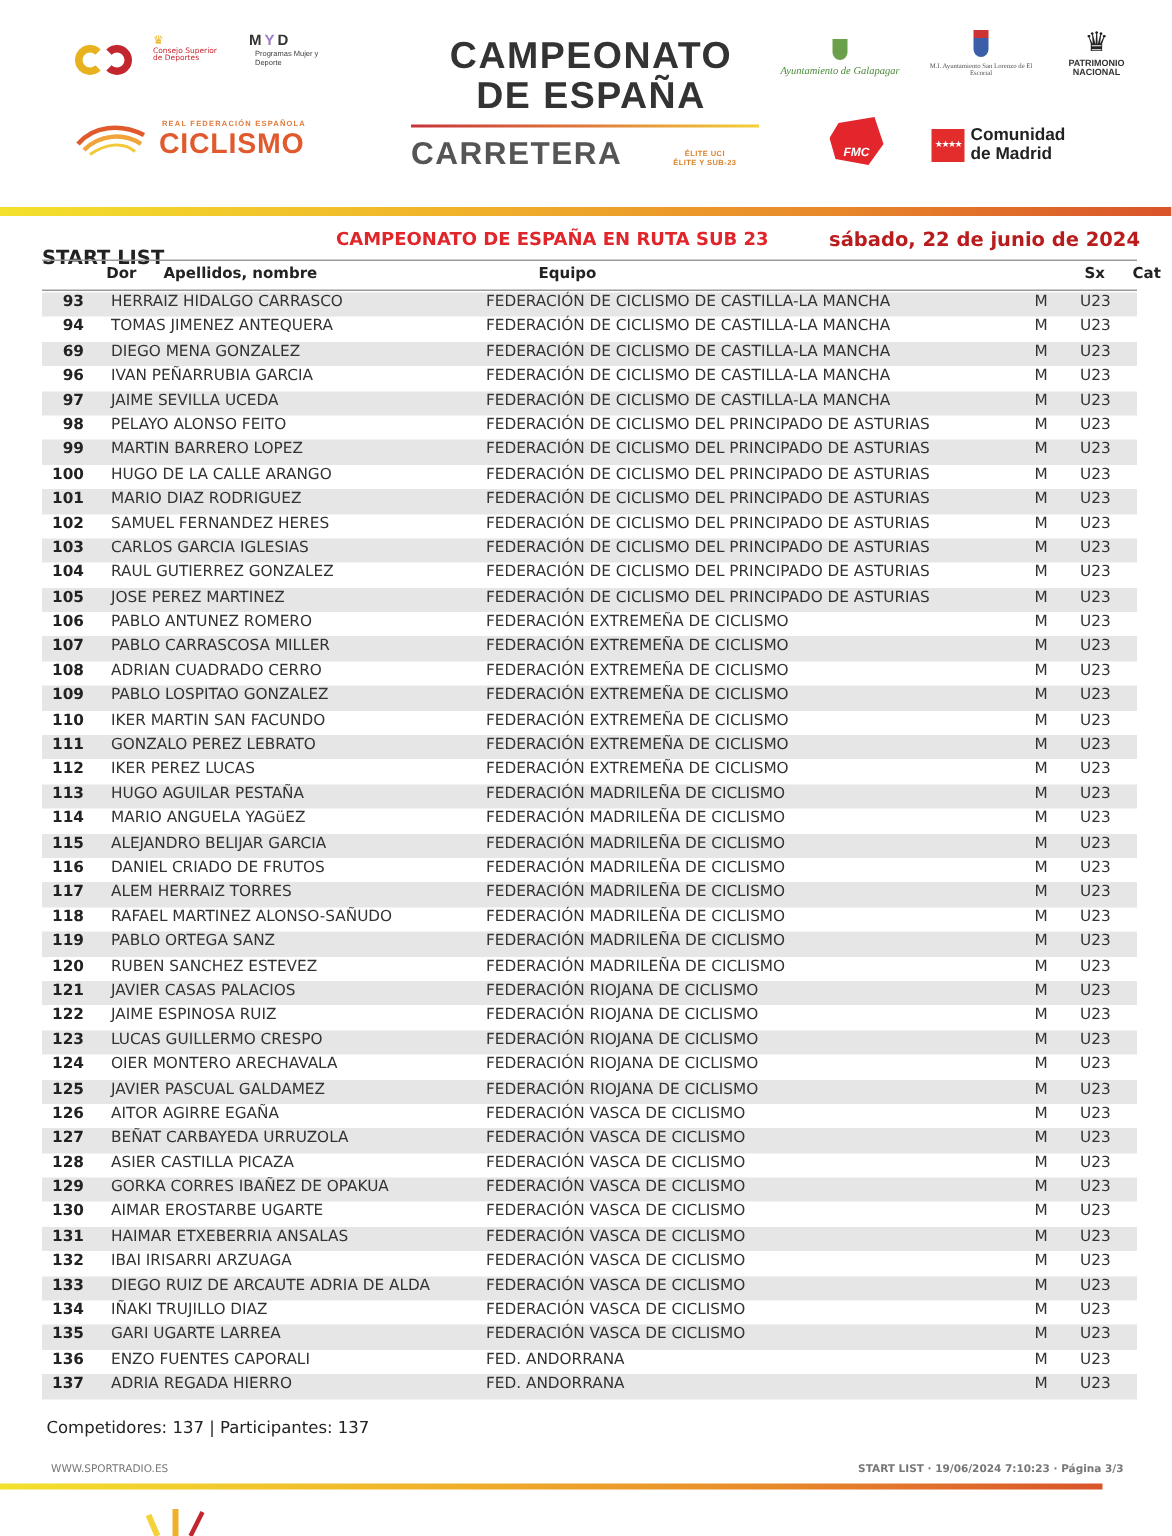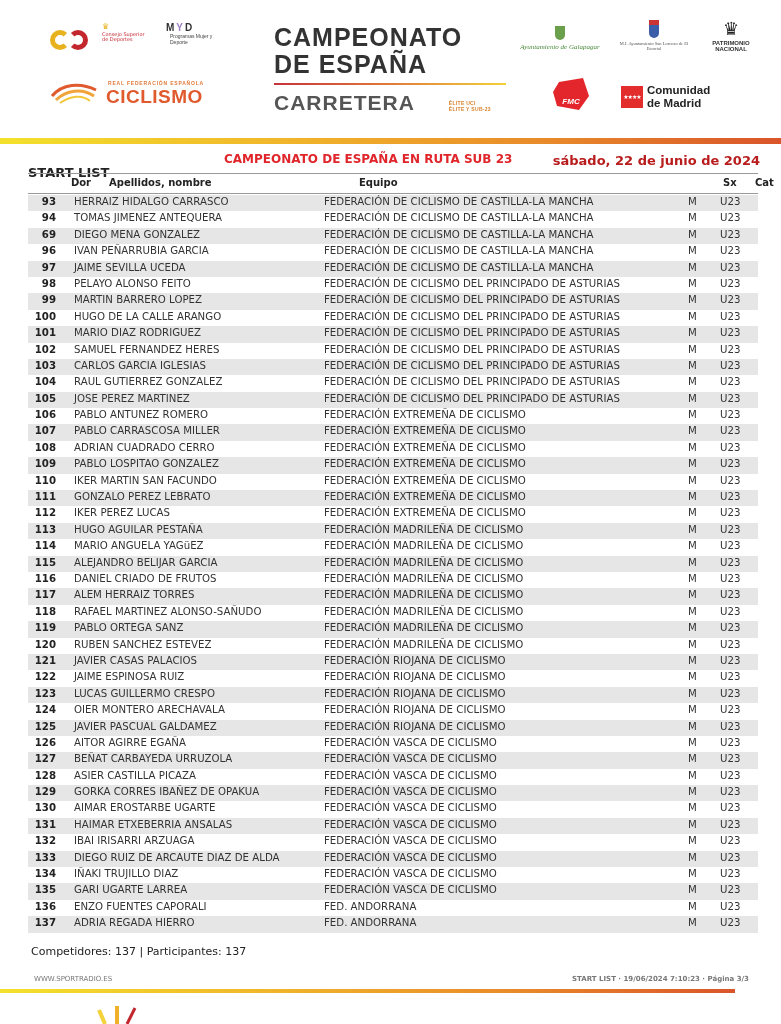--- a/index.html
+++ b/index.html
@@ -13,21 +13,21 @@
   .csd .txt { position:absolute; left:52px; top:4px; font-size:5px; line-height:5px; color:#c4262e; width:50px; }
   .csd .crown { position:absolute; left:52px; top:-6px; font-size:8px; color:#e8b21e; }
   .myd { left:166px; top:22px; width:60px; height:40px; font-family:"Liberation Sans", sans-serif; }
   .myd .mark { font-size:10px; font-weight:bold; color:#333; letter-spacing:2px; }
   .myd .mark span { color:#9b7fc0; }
   .myd .sub { font-size:5px; color:#444; line-height:6px; margin-left:4px; }
   .rfec { left:50px; top:78px; width:170px; height:30px; }
   .rfec .swoosh { position:absolute; left:0; top:4px; width:48px; height:22px; }
   .rfec .small { position:absolute; left:58px; top:2px; font-size:5px; font-weight:bold; color:#e07a3a; letter-spacing:0.8px; font-family:"Liberation Sans", sans-serif; }
   .rfec .big { position:absolute; left:56px; top:8px; font-size:19px; font-weight:bold; color:#e05a2e; font-family:"Liberation Sans", sans-serif; letter-spacing:0.5px; }
-  .title-block { left:274px; top:24px; width:240px; }
+  .title-block { left:274px; top:24px; width:240px;text-align:center; }
   .title-block .t1 { font-family:"Liberation Sans", sans-serif; font-weight:bold; font-size:25px; line-height:27px; color:#333; letter-spacing:1px; }
   .title-block .rule { height:2px; margin-top:5px; width:232px; background:linear-gradient(90deg,#c8323a,#e07a3a 50%,#f3d23a); }
   .title-block .t2 { font-family:"Liberation Sans", sans-serif; font-weight:bold; font-size:21px; color:#555; letter-spacing:1px; margin-top:6px; display:flex; align-items:flex-end;gap:30px; }
   .title-block .t2sub { font-size:5px; line-height:6px; color:#d9822b; margin-left:4px; margin-bottom:3px; letter-spacing:0.3px; }
   .galapagar { left:520px; top:26px; width:80px; text-align:center; }
   .galapagar .shield { width:10px; height:14px; margin:0 auto; background:#6aa04b; border-radius:0 0 5px 5px; }
   .galapagar .name { font-family:"Liberation Serif", serif; font-style:italic; font-size:7px; color:#4a8a3a; margin-top:3px; }
   .escorial { left:616px; top:20px; width:76px; text-align:center; }
   .escorial .shield { width:10px; height:18px; margin:0 auto; background:linear-gradient(#c33 0 30%, #3a5fa8 30%); border-radius:0 0 5px 5px; }
   .escorial .name { font-family:"Liberation Serif", serif; font-size:4.5px; color:#555; margin-top:3px; line-height:5px; }
@@ -47,21 +47,21 @@
   .hline { position:absolute; left:28px; width:730px; height:1px; background:#9a9a9a; }
   .col-head { position:absolute; left:28px; top:176px; width:730px; height:16px; font-size:10px; font-weight:bold; color:#222;margin-left:35px; }
   .col-head span { position:absolute; top:1px; }
   .rows { position:absolute; left:28px; top:195px; width:730px; }
   .row { position:relative; height:16.4px; font-size:10.2px; color:#333; }
   .row.alt { background:#e6e6e6; }
   .row span { position:absolute; top:1px; white-space:nowrap; }
   .c-dor { left:0; width:28px; text-align:right; font-weight:bold; color:#222; }
   .c-name { left:46px; }
   .c-team { left:296px; }
-  .c-sx { left:660px; width:12px; text-align:left; }
+  .c-sx { left:660px; width:12px; text-align:center; }
   .c-cat { left:692px; }
   .summary { position:absolute; left:31px; top:945px; font-size:11px; color:#222; }
   .footer-left { position:absolute; left:34px; top:975px; font-size:7px; color:#777; }
   .footer-right { position:absolute; right:32px; top:975px; font-size:7px; color:#777; font-weight:bold; }
   .bottombar { position:absolute; left:0; top:989px; width:735px; height:4px; background:linear-gradient(90deg,#f3e12c 0%,#f0b12a 40%,#e88a2a 70%,#d9542a 100%); }
   .sun { position:absolute; left:95px; top:1002px; width:60px; height:22px; }
 </style>
 </head>
 <body>
 
@@ -410,21 +410,21 @@
     </div>
     <div class="row">
       <span class="c-dor">132</span>
       <span class="c-name">IBAI IRISARRI ARZUAGA</span>
       <span class="c-team">FEDERACIÓN VASCA DE CICLISMO</span>
       <span class="c-sx">M</span>
       <span class="c-cat">U23</span>
     </div>
     <div class="row alt">
       <span class="c-dor">133</span>
-      <span class="c-name">DIEGO RUIZ DE ARCAUTE DIAZ DE ALDA</span>
+      <span class="c-name">DIEGO RUIZ DE ARCAUTE ADRIA DE ALDA</span>
       <span class="c-team">FEDERACIÓN VASCA DE CICLISMO</span>
       <span class="c-sx">M</span>
       <span class="c-cat">U23</span>
     </div>
     <div class="row">
       <span class="c-dor">134</span>
       <span class="c-name">IÑAKI TRUJILLO DIAZ</span>
       <span class="c-team">FEDERACIÓN VASCA DE CICLISMO</span>
       <span class="c-sx">M</span>
       <span class="c-cat">U23</span>

